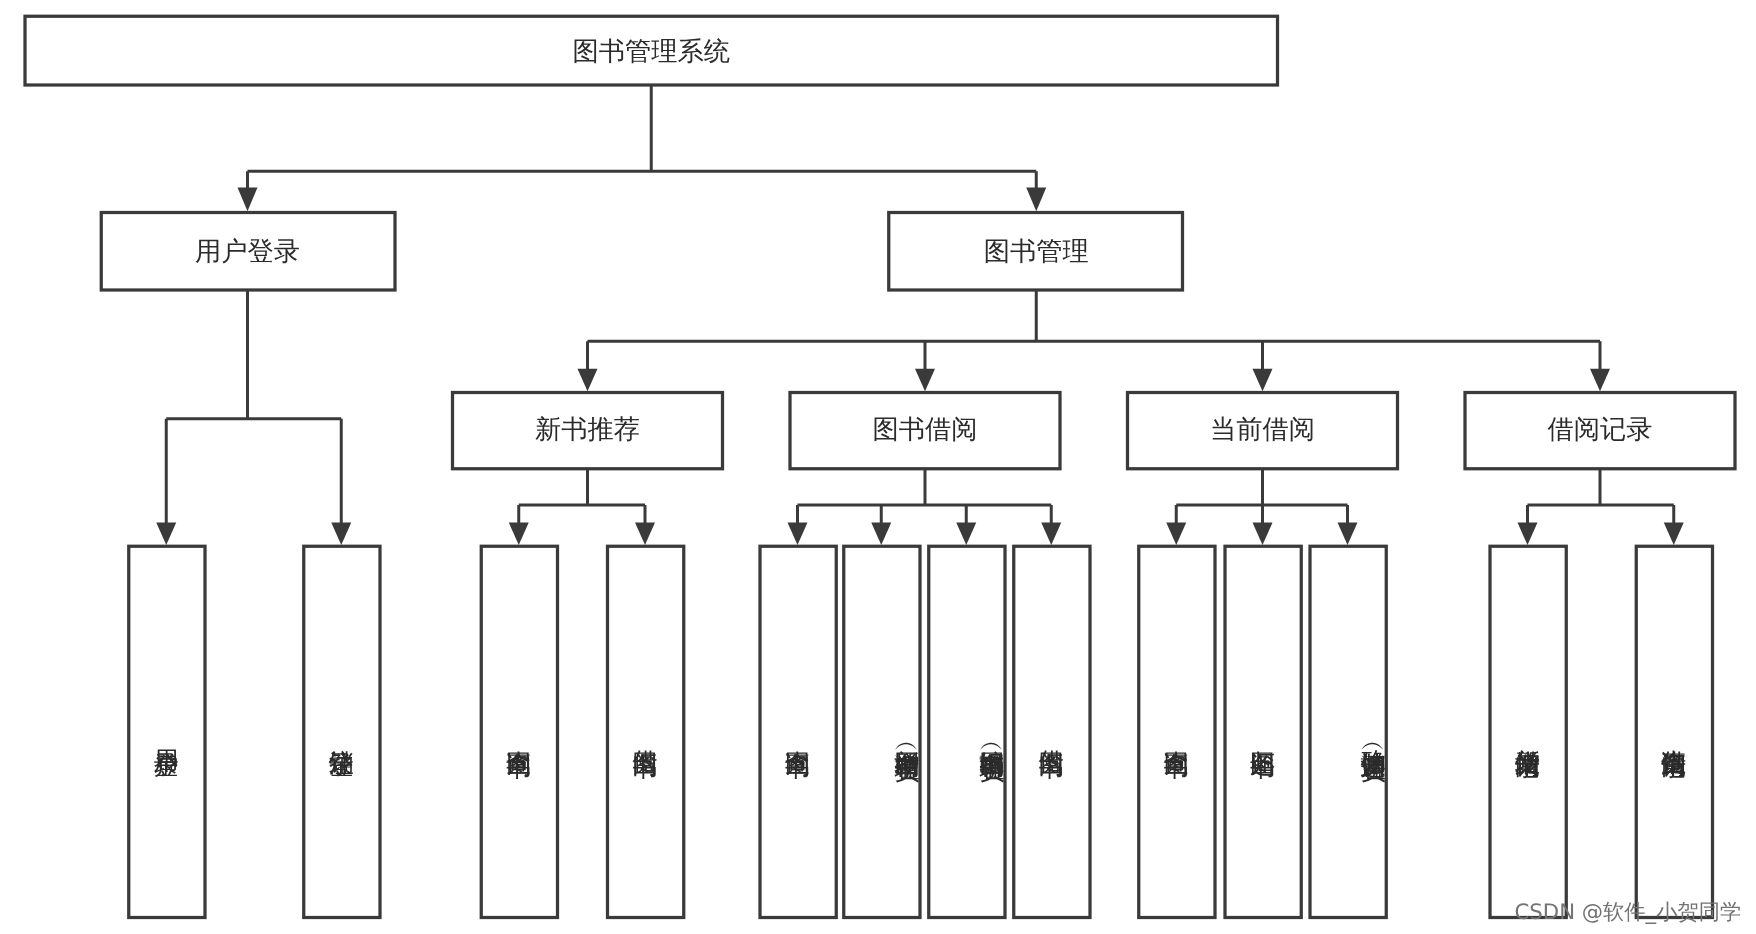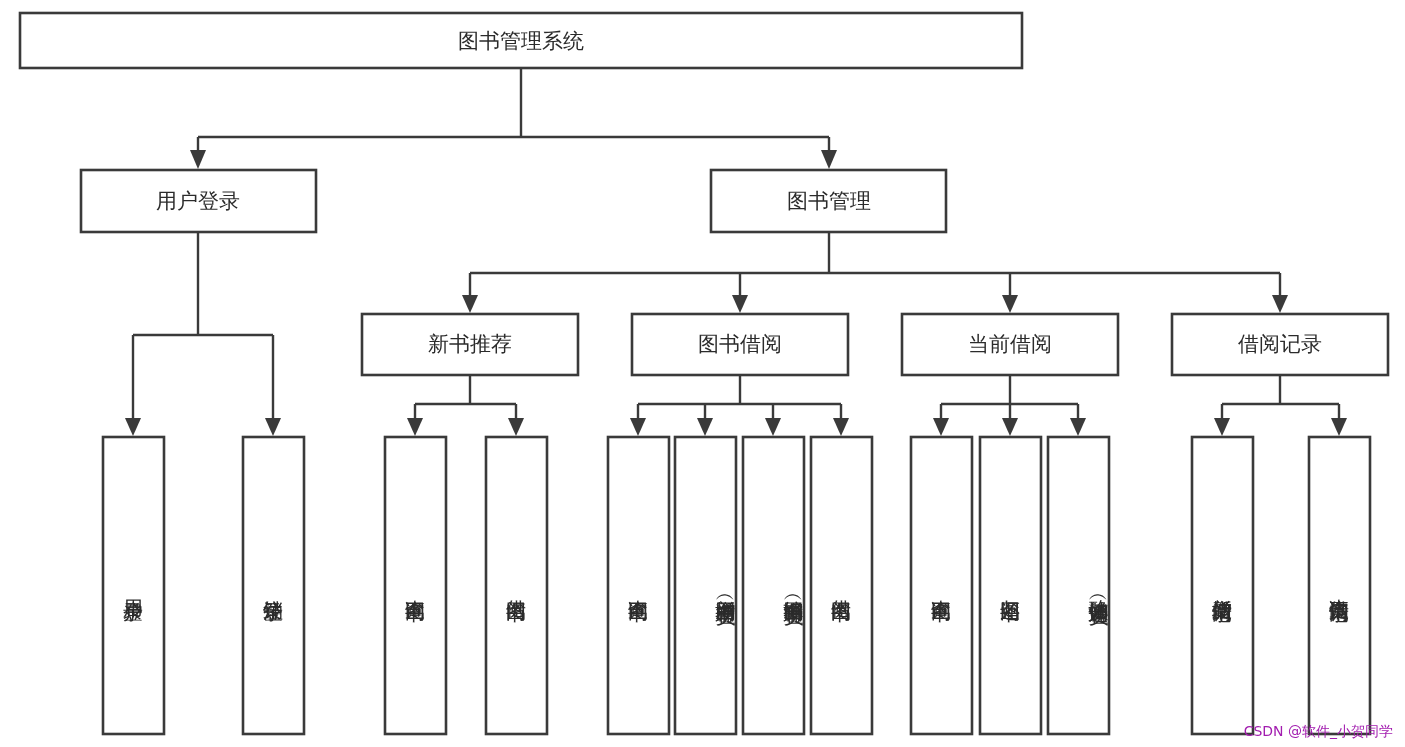--- a/index.html
+++ b/index.html
@@ -60,22 +60,22 @@
     white-space: nowrap;
   }
   .vlabel.center-v {
     align-items: center;
   }
   #watermark {
     position: absolute;
     right: 12px;
     bottom: 6px;
     font-family: "DejaVu Sans", "Liberation Sans", sans-serif;
-    font-size: 14px;
-    color: #a21caf;
+    font-size: 17px;
+    color: #737373;
     white-space: nowrap;
     pointer-events: none;
   }
 </style>
 </head>
 <body>
 
 <div id="diagram-root">
 
   <svg width="1405" height="747" viewBox="0 0 1405 747" xmlns="http://www.w3.org/2000/svg">

